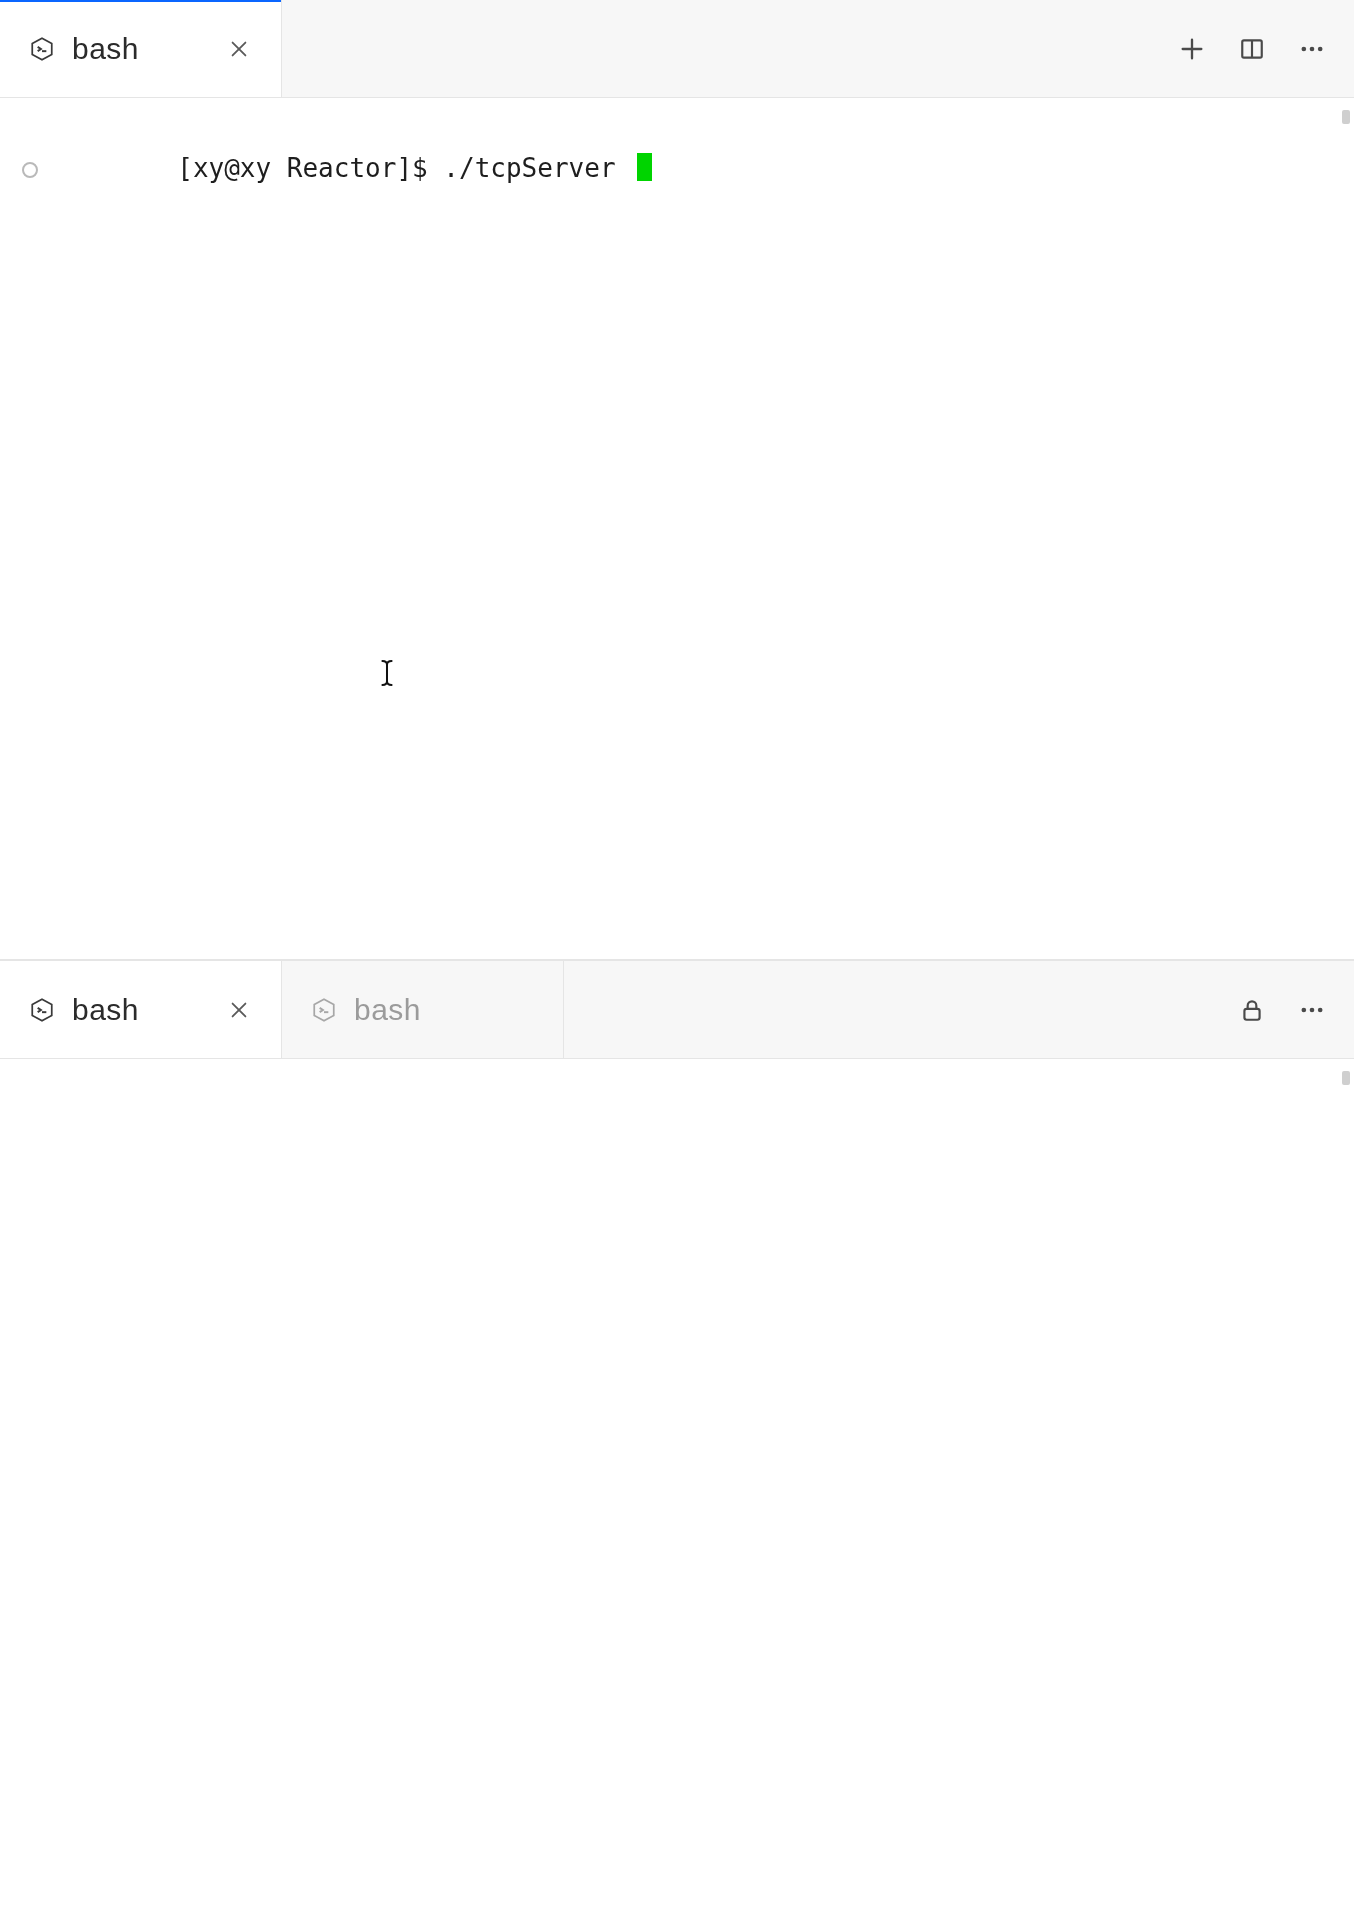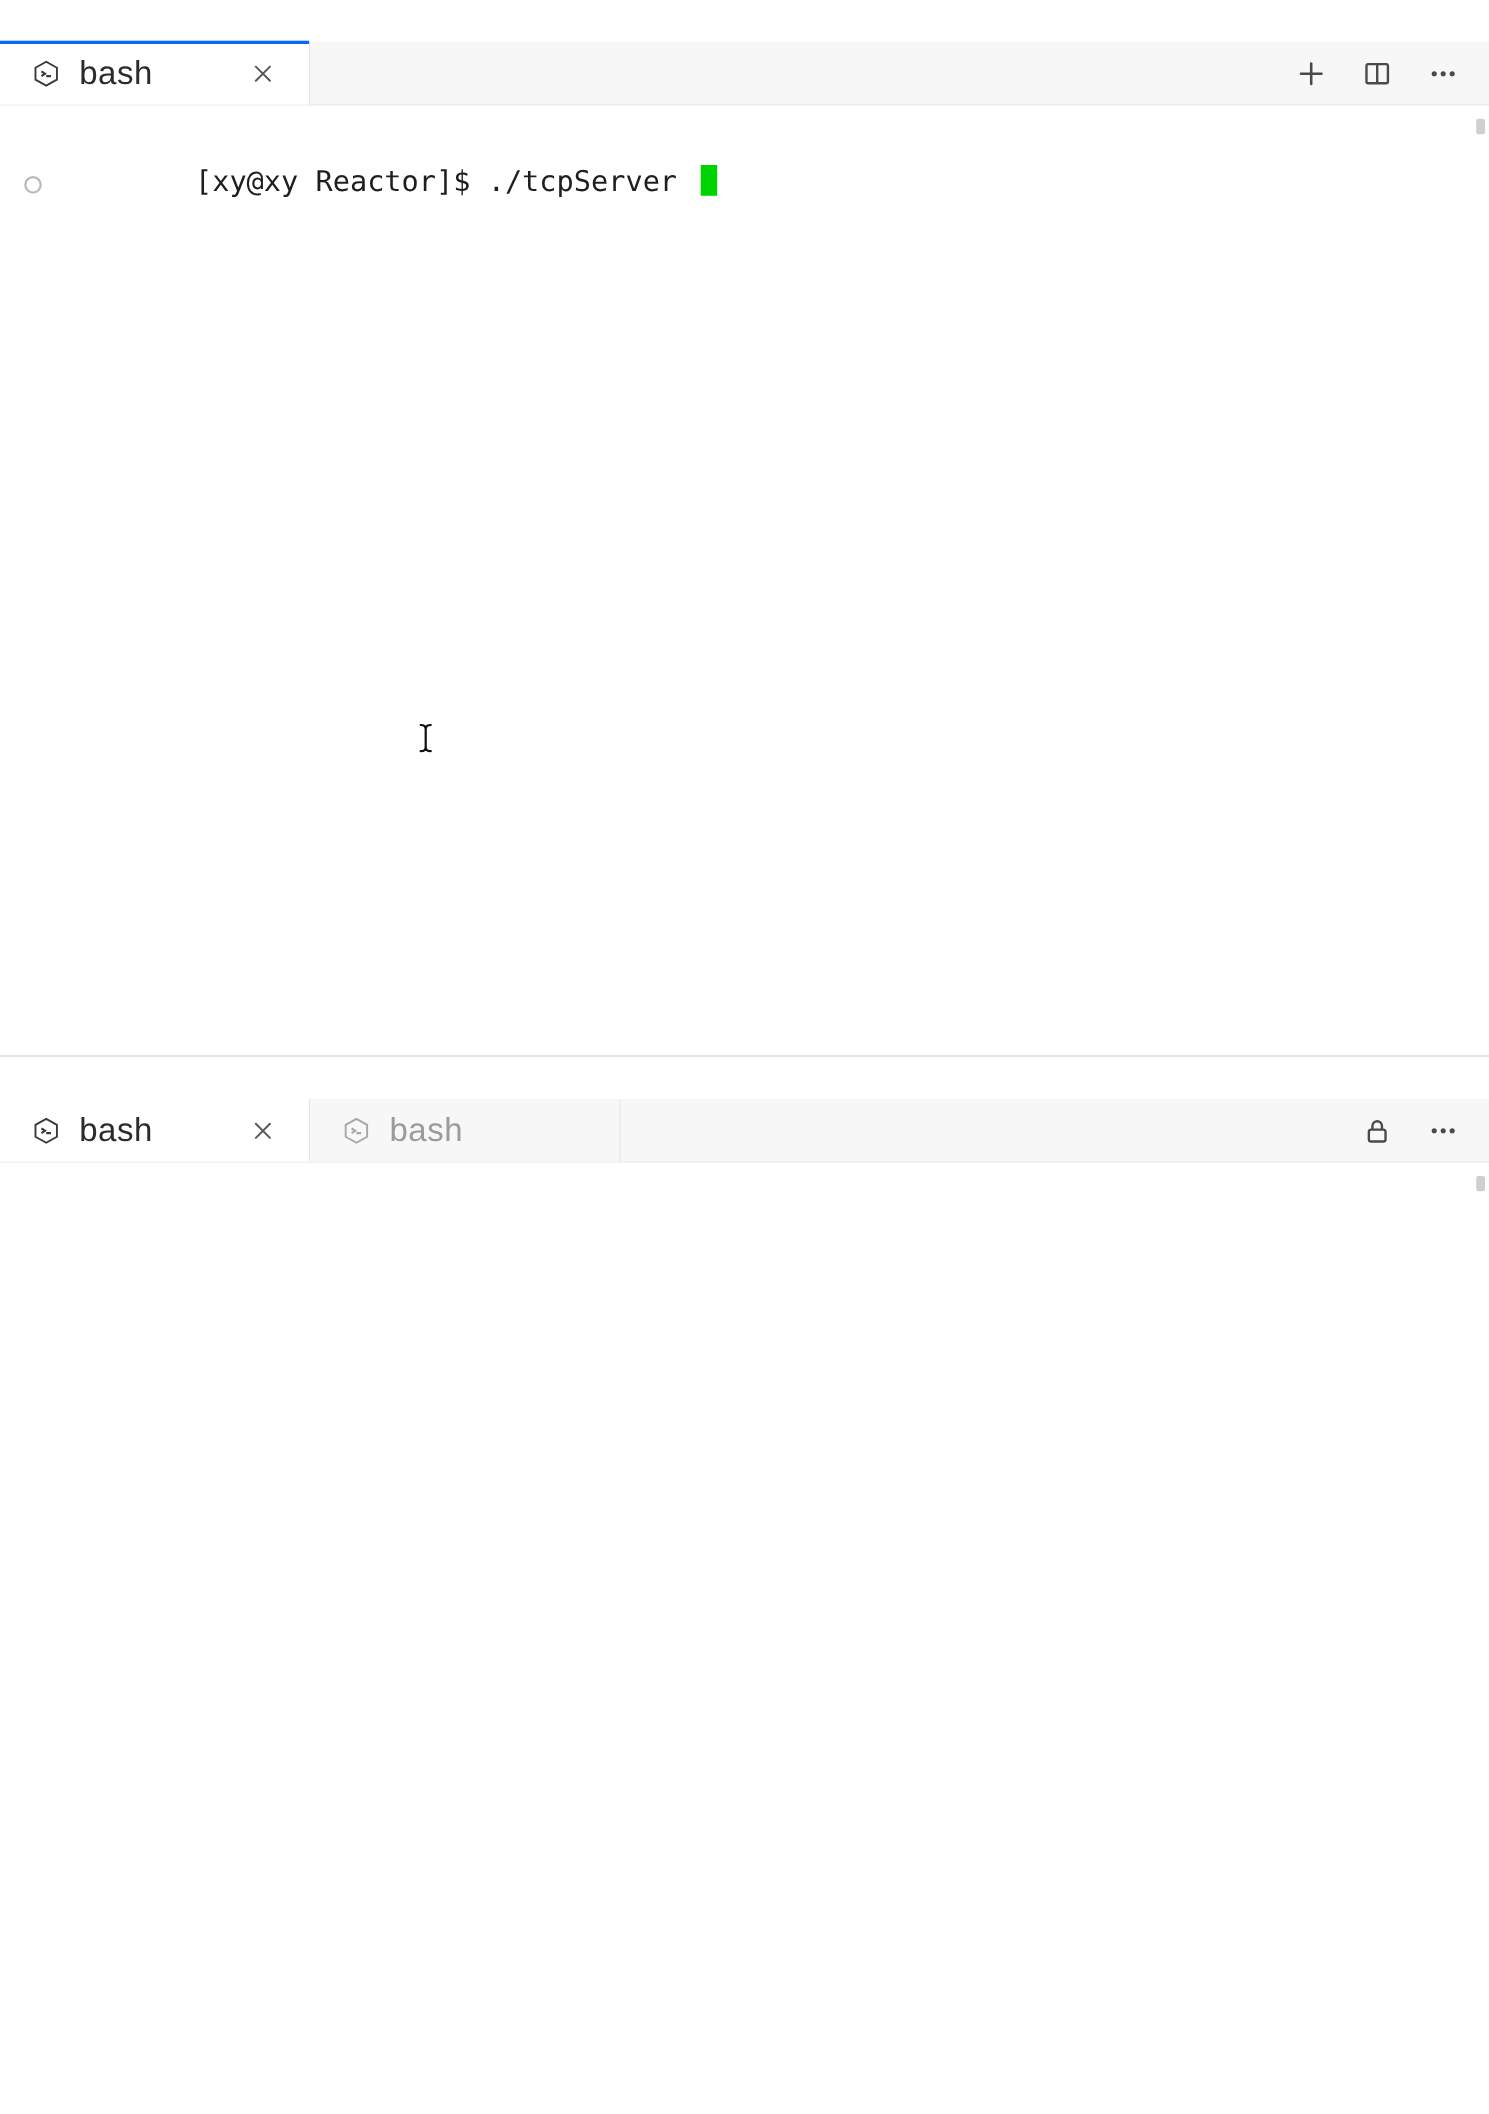--- a/index.html
+++ b/index.html
@@ -16,27 +16,26 @@
     border: 1px solid #e5e5e5;
     background: #ffffff;
     display: flex;
     flex-direction: column;
     width: 100%;
   }
   .pane.top { height: 960px; border-top: none; border-left: none; border-right: none; }
   .pane.bottom { height: 960px; border-left: none; border-right: none; border-bottom: none; }
 
   .tabbar {
-    height: 58px;
+    height: 98px;
     display: flex;
     align-items: stretch;
     background: #f7f7f7;
     border-bottom: 1px solid #e5e5e5;
     position: relative;
-    margin-top: 38px;
   }
   .tabbar .spacer { flex: 1; }
 
   .tab {
     display: flex;
     align-items: center;
     gap: 16px;
     padding: 0 22px 0 28px;
     min-width: 282px;
     border-right: 1px solid #e5e5e5;

